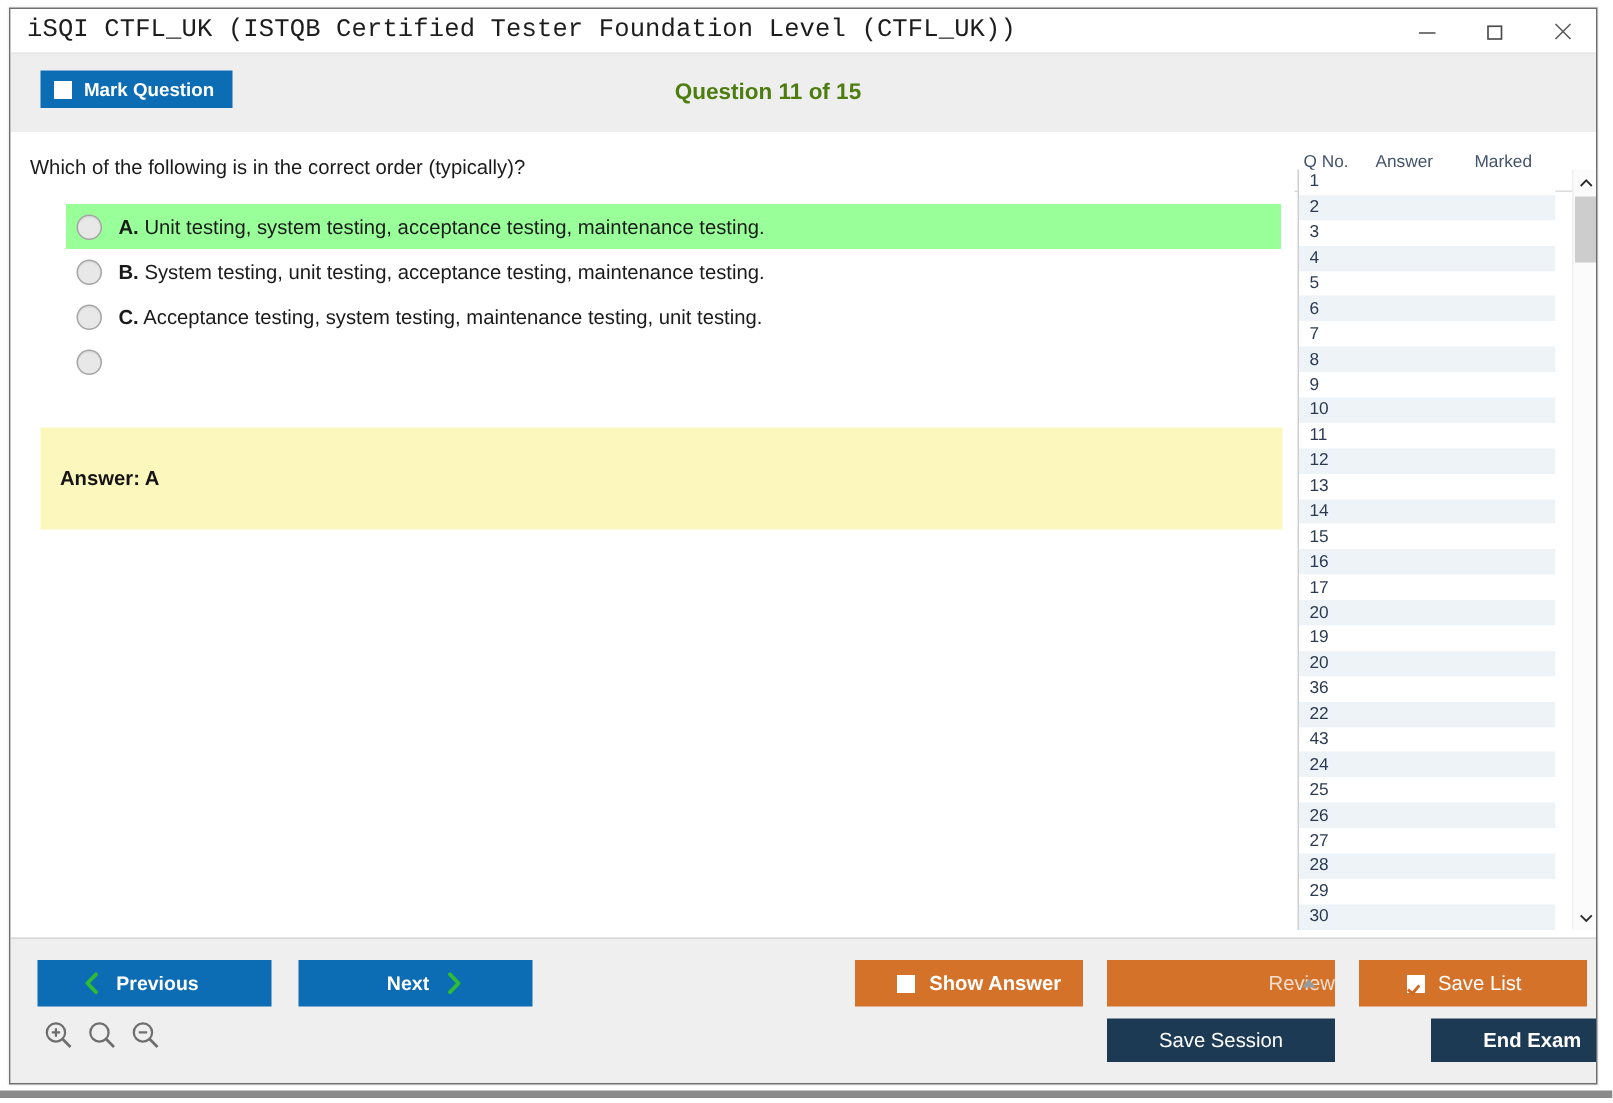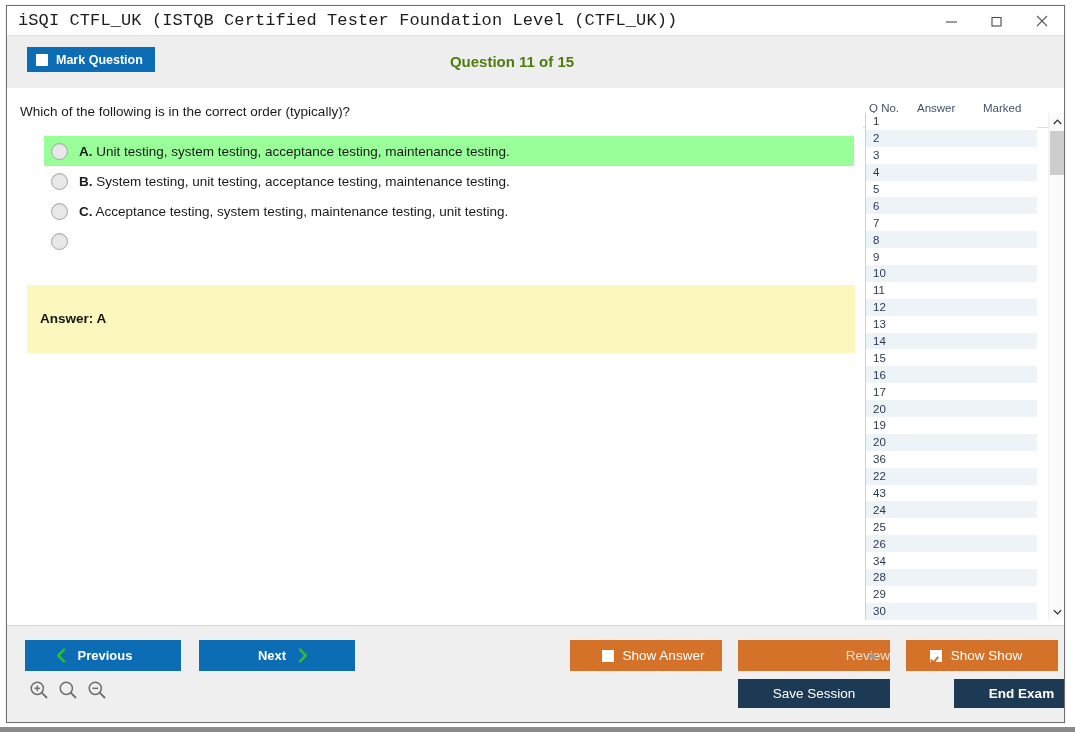--- a/index.html
+++ b/index.html
@@ -346,21 +346,21 @@
     gap: 9px;
     align-items: center;
   }
   .zoom-icon { cursor: pointer; display: block; }
 
   #show-answer-button {
     left: 563px; top: 14px;
     width: 152px; height: 31px;
     background: #d5722a;
     gap: 9px;
-    font-weight: normal;
+    font-weight: bold;
     font-size: 13.5px;
     padding-right: 10px;
     padding-left: 24px;
   }
   #review-select {
     left: 731px; top: 14px;
     width: 152px; height: 31px;
     background: #d5722a;
     justify-content: flex-end;
     font-weight: normal;
@@ -592,21 +592,21 @@
           <span class="cell-qno">25</span>
           <span class="cell-ans"></span>
           <span class="cell-mark"></span>
         </div>
         <div class="list-row even">
           <span class="cell-qno">26</span>
           <span class="cell-ans"></span>
           <span class="cell-mark"></span>
         </div>
         <div class="list-row odd">
-          <span class="cell-qno">34</span>
+          <span class="cell-qno">27</span>
           <span class="cell-ans"></span>
           <span class="cell-mark"></span>
         </div>
         <div class="list-row even">
           <span class="cell-qno">28</span>
           <span class="cell-ans"></span>
           <span class="cell-mark"></span>
         </div>
         <div class="list-row odd">
           <span class="cell-qno">29</span>
@@ -675,21 +675,21 @@
 
     <div class="btn" id="review-select">
       <span>Review</span>
       <svg id="review-arrow" width="11" height="7" viewBox="0 0 11 7">
         <polygon points="5.5,0.6 10.3,6.4 0.7,6.4" fill="#9a9a9a"></polygon>
       </svg>
     </div>
 
     <div class="btn" id="show-list-button">
       <span class="cb-box checked"></span>
-      <span>Show Show</span>
+      <span>Save List</span>
     </div>
 
     <div class="btn" id="save-session-button">
       <span>Save Session</span>
     </div>
 
     <div class="btn" id="end-exam-button">
       <span>End Exam</span>
     </div>
 

